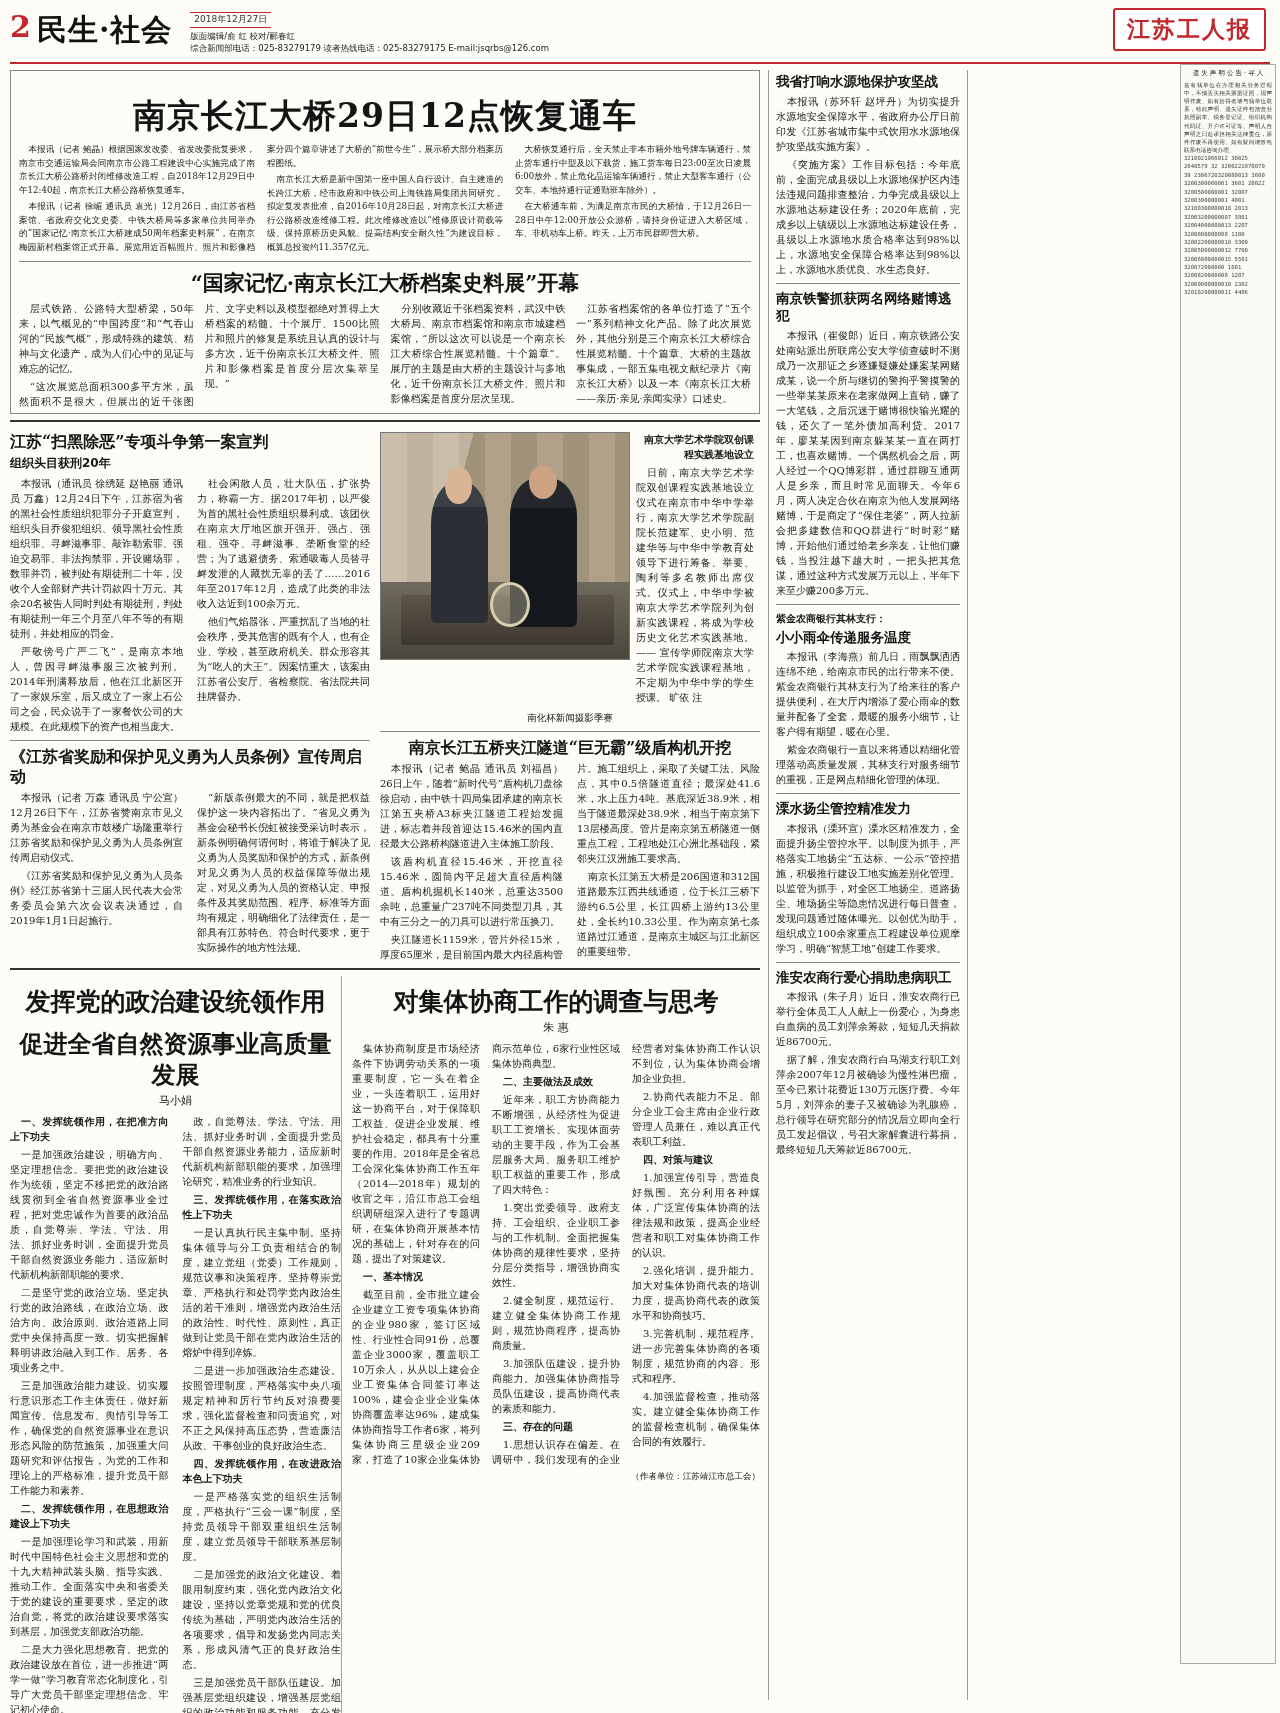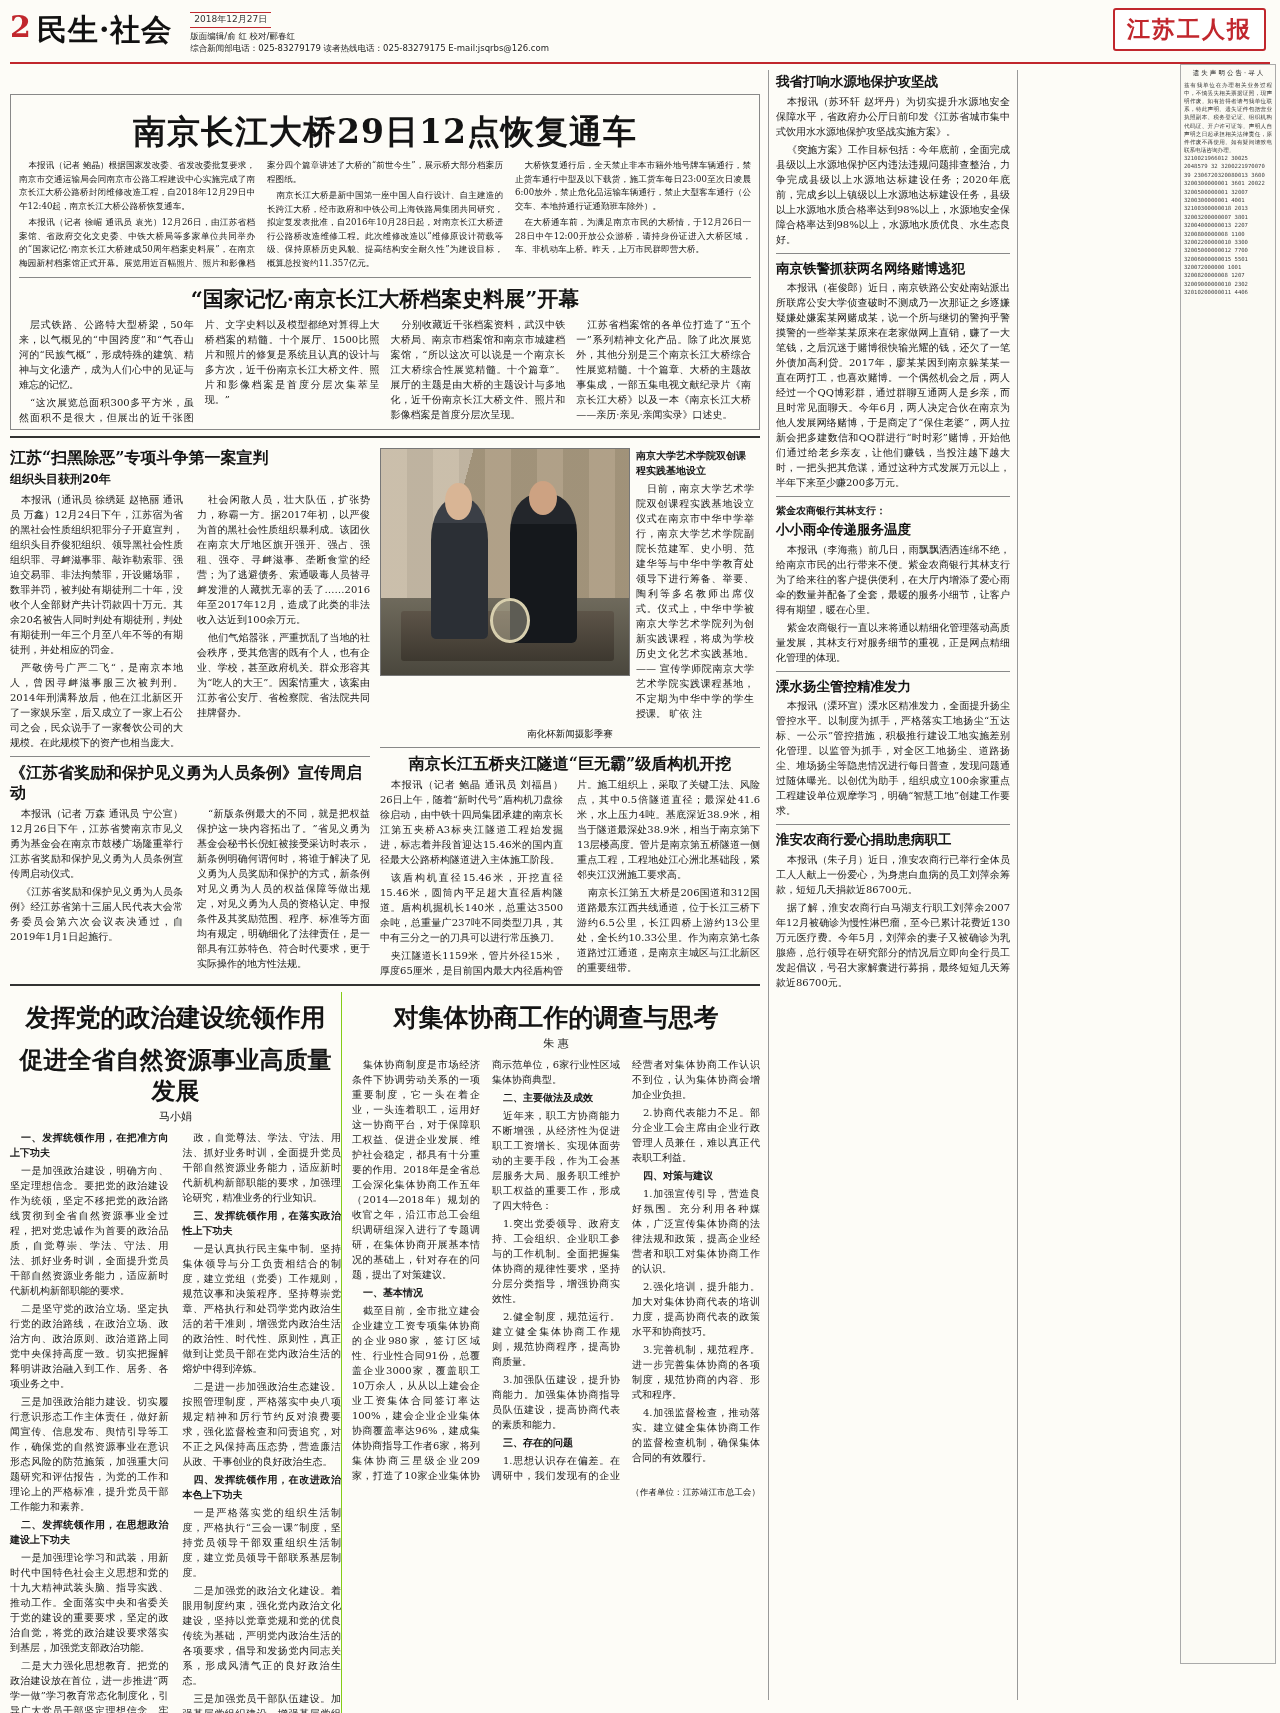--- a/index.html
+++ b/index.html
@@ -37,21 +37,21 @@
     border:2px solid #c1272d; border-radius:3px;
     padding:4px 12px; color:#c1272d;
     font-family:"DejaVu Serif", serif; font-size:23px; font-weight:bold; letter-spacing:2px;
     background:#fff;
   }
   .rule-thick { border-top:2px solid #c1272d; margin:2px 0 0 0; }
 
   
   .body-grid { display:flex; gap:8px; margin-top:6px; height:1630px; }
   .col-left { width:750px; }
-  .col-mid { width:250px; border-left:1px solid #999; border-right:1px solid #999; padding:0 7px; }
+  .col-mid { width:200px; border-left:1px solid #999; border-right:1px solid #999; padding:0 7px; }
 
   .hline { border-top:1px solid #888; margin:6px 0; }
   .hline-thick { border-top:2px solid #333; margin:6px 0; }
 
   
   h1.head-main {
     font-family:"DejaVu Serif", serif;
     font-size:33px; font-weight:bold; text-align:center;
     margin:10px 0 8px 0; letter-spacing:1px; line-height:1.15;
   }
@@ -177,21 +177,21 @@
     <div class="adbody">兹有我单位在办理相关业务过程中，不慎丢失相关票据证照，现声明作废。如有拾得者请与我单位联系，特此声明。遗失证件包括营业执照副本、税务登记证、组织机构代码证、开户许可证等。声明人自声明之日起承担相关法律责任，原件作废不再使用。如有疑问请致电联系电话咨询办理。</div>
     <div class="adnum">3210021966012 30025 2048579 32 3200221970070 39 2306720320080013 3600 3200300000001 3601 20022 3200500000001 32007 3200300000001 4001 32100300000018 2013 32003200000007 3801 32004000000013 2207 3200800000008 1100 32002200000010 3300 32005000000012 7700 32006000000015 5501 320072000000 1001 3200820000008 1207 32009000000010 2302 32010200000011 4406</div>
   </div>
 
   <div class="main-area">
 
     <div class="body-grid">
 
       <div class="col-left">
 
-        <div style="border:1px solid #888; padding:8px 8px 4px 8px;margin-top:24px;">
+        <div style="border:1px solid #888; padding:16px 8px 4px 8px;">
           <h1 class="head-main">南京长江大桥29日12点恢复通车</h1>
           <div class="cols3">
             <p class="txt">本报讯（记者 鲍晶）根据国家发改委、省发改委批复要求，南京市交通运输局会同南京市公路工程建设中心实施完成了南京长江大桥公路桥封闭维修改造工程，自2018年12月29日中午12:40起，南京长江大桥公路桥恢复通车。</p>
             <p class="txt">本报讯（记者 徐嵋 通讯员 袁光）12月26日，由江苏省档案馆、省政府交化文史委、中铁大桥局等多家单位共同举办的“国家记忆·南京长江大桥建成50周年档案史料展”，在南京梅园新村档案馆正式开幕。展览用近百幅照片、照片和影像档案分四个篇章讲述了大桥的“前世今生”，展示桥大部分档案历程图纸。</p>
             <p class="txt">南京长江大桥是新中国第一座中国人自行设计、自主建造的长跨江大桥，经市政府和中铁公司上海铁路局集团共同研究，拟定复发表批准，自2016年10月28日起，对南京长江大桥进行公路桥改造维修工程。此次维修改造以“维修原设计荷载等级、保持原桥历史风貌、提高结构安全耐久性”为建设目标，概算总投资约11.357亿元。</p>
             <p class="txt">大桥恢复通行后，全天禁止非本市籍外地号牌车辆通行，禁止货车通行中型及以下载货，施工货车每日23:00至次日凌晨6:00放外，禁止危化品运输车辆通行，禁止大型客车通行（公交车、本地持通行证通勤班车除外）。</p>
             <p class="txt">在大桥通车前，为满足南京市民的大桥情，于12月26日一28日中午12:00开放公众游桥，请持身份证进入大桥区域，车、非机动车上桥。昨天，上万市民群即营大桥。</p>
           </div>
 
           <div class="hline"></div>
@@ -238,21 +238,21 @@
                   <div class="table"></div>
                   <div class="person-a">
                       <div class="head"></div>
                     </div>
                   <div class="person-b">
                       <div class="head"></div>
                     </div>
                   <div class="disc"></div>
                 </div>
                 <div style="width:118px;">
-                  <p class="txt small" style="text-align:left;font-weight:bold;text-indent:0;">南京大学艺术学院双创课程实践基地设立</p>
+                  <p class="txt small" style="text-align:right;font-weight:bold;text-indent:0;">南京大学艺术学院双创课程实践基地设立</p>
                   <p class="txt small">日前，南京大学艺术学院双创课程实践基地设立仪式在南京市中华中学举行，南京大学艺术学院副院长范建军、史小明、范建华等与中华中学教育处领导下进行筹备、举要、陶利等多名教师出席仪式。仪式上，中华中学被南京大学艺术学院列为创新实践课程，将成为学校历史文化艺术实践基地。—— 宣传学师院南京大学艺术学院实践课程基地，不定期为中华中学的学生授课。            旷依 注</p>
                 </div>
               </div>
               <div class="caption">南化杯新闻摄影季赛</div>
             </div>
 
             <div class="hline"></div>
 
             <h3 class="head-col center">南京长江五桥夹江隧道“巨无霸”级盾构机开挖</h3>
             <div class="cols2">

